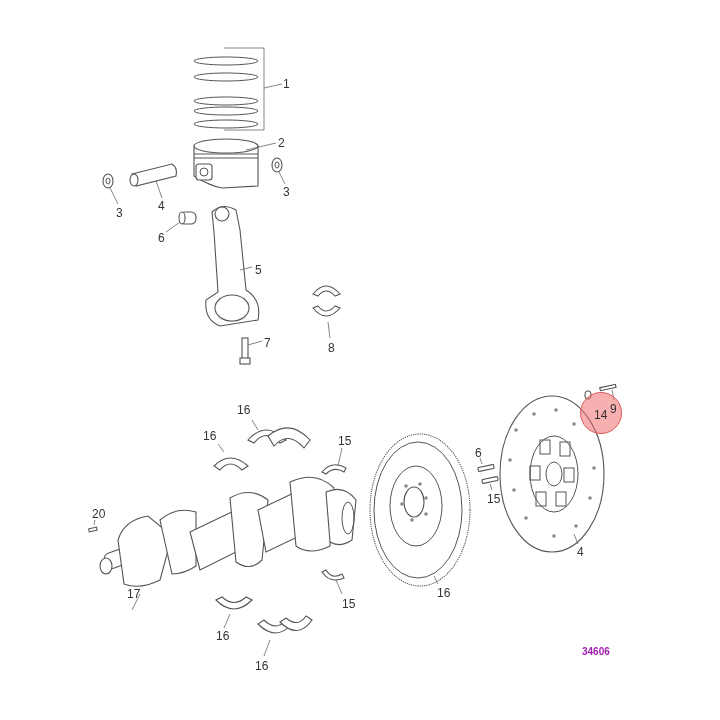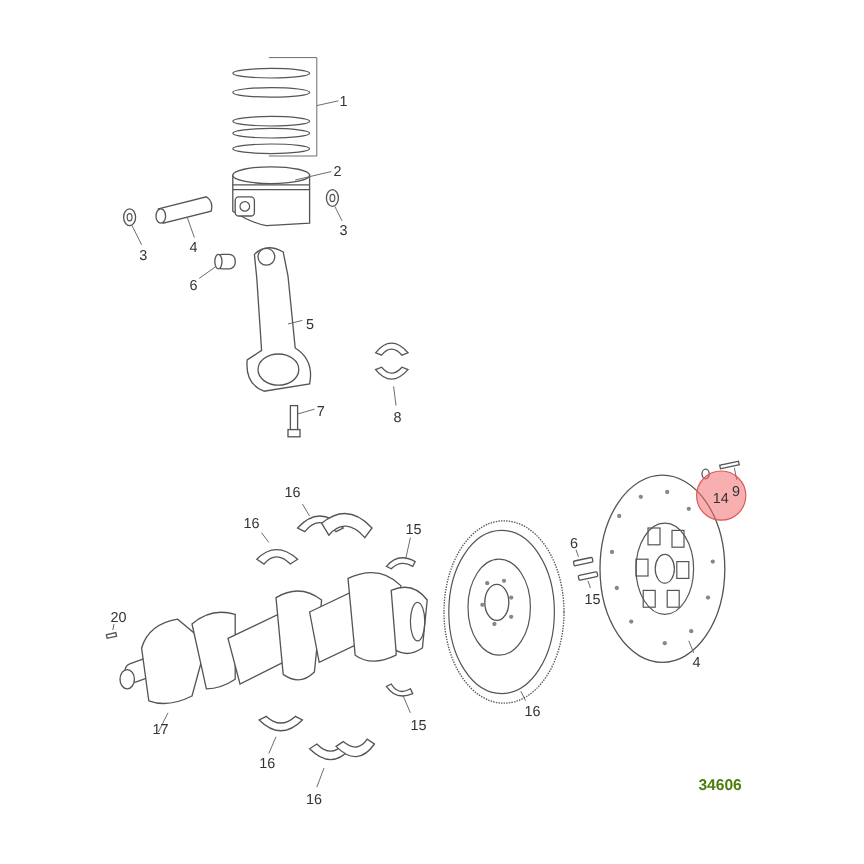--- a/index.html
+++ b/index.html
@@ -1,19 +1,19 @@
 <!DOCTYPE html>
 <html><head>
 <meta charset="utf-8">
 <style>
   html, body { margin:0; padding:0; background:#ffffff; }
   body { width:720px; height:720px; position:relative; overflow:hidden; font-family:"Liberation Sans", sans-serif; }
   #canvas { position:absolute; left:0; top:0; width:720px; height:720px; }
   .lbl { position:absolute; font-size:12px; color:#333; font-family:"Liberation Sans", sans-serif; line-height:12px; }
-  .ref { position:absolute; font-size:13px; font-weight:bold; color:#4d7c0f; }
+  .ref { position:absolute; font-size:10px; font-weight:bold; color:#a21caf; }
   .hl { position:absolute; width:40px; height:40px; border-radius:50%; background:rgba(240,110,110,0.55); border:1px solid #e05a5a; }
   svg .p { fill:#fff; stroke:#555; stroke-width:1.1; }
   svg .t { fill:none; stroke:#555; stroke-width:1; }
   svg .l { fill:none; stroke:#666; stroke-width:0.8; }
   svg .d { fill:#888; stroke:none; }
 </style>
 </head>
 <body>
 
 <svg id="canvas" viewBox="0 0 720 720" xmlns="http://www.w3.org/2000/svg">
@@ -186,17 +186,17 @@
   <span class="lbl" style="left:577px;top:546px;">4</span>
   <span class="lbl" style="left:487px;top:493px;">15</span>
   <span class="lbl" style="left:475px;top:447px;">6</span>
   <span class="lbl" style="left:437px;top:587px;">16</span>
   <span class="lbl" style="left:338px;top:435px;">15</span>
   <span class="lbl" style="left:342px;top:598px;">15</span>
   <span class="lbl" style="left:237px;top:404px;">16</span>
   <span class="lbl" style="left:203px;top:430px;">16</span>
   <span class="lbl" style="left:216px;top:630px;">16</span>
   <span class="lbl" style="left:255px;top:660px;">16</span>
-  <span class="lbl" style="left:127px;top:602px;">17</span>
+  <span class="lbl" style="left:127px;top:588px;">17</span>
   <span class="lbl" style="left:92px;top:508px;">20</span>
 </div>
 
 <span class="ref" style="left:582px;top:646px;">34606</span>
 
 </body></html>

